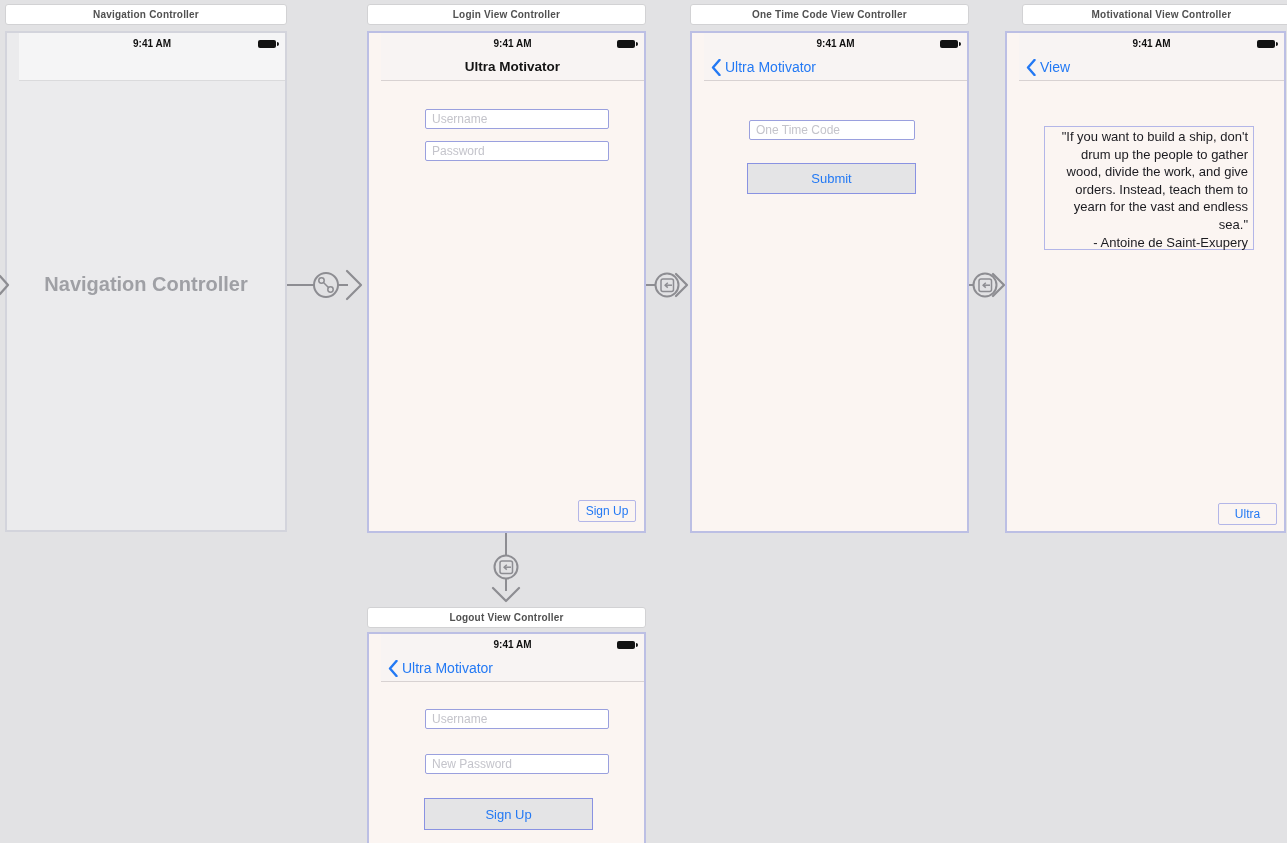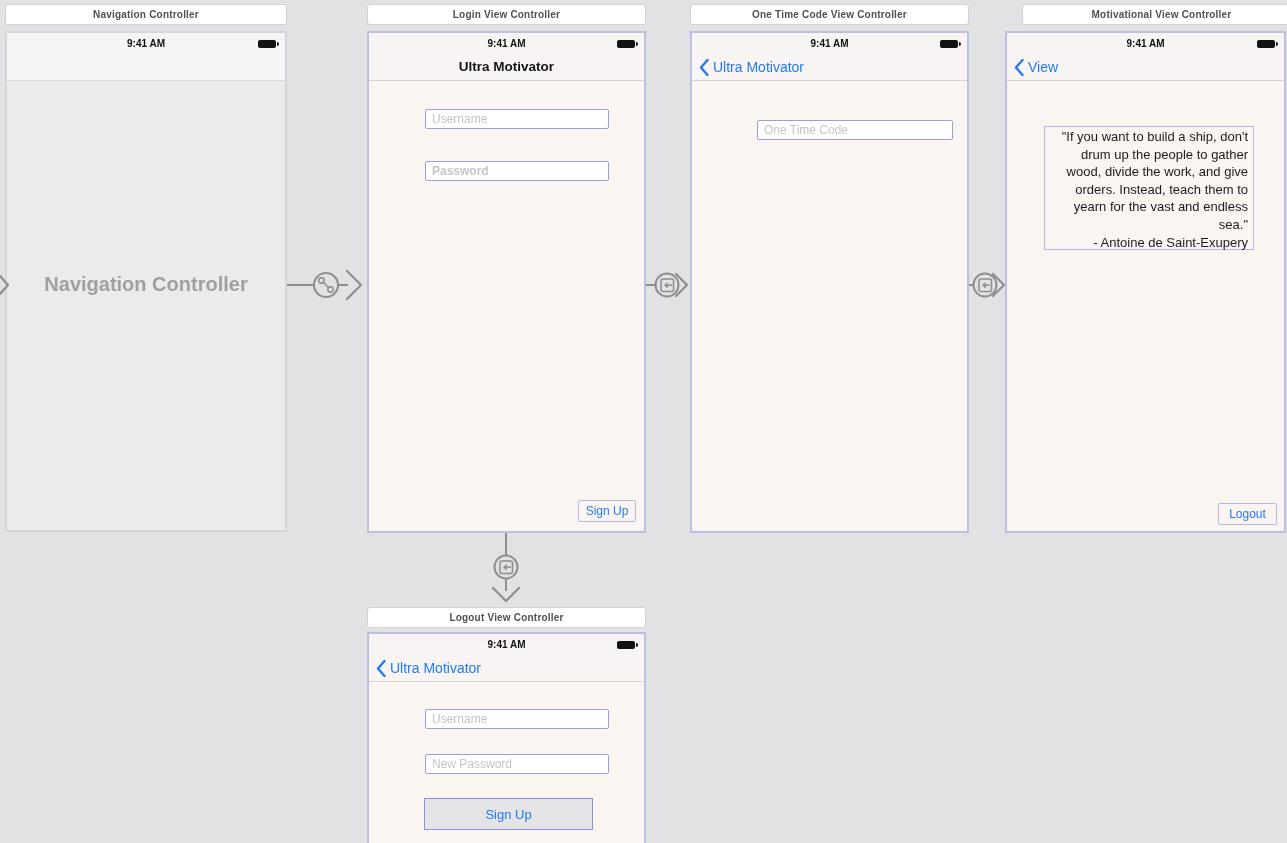--- a/index.html
+++ b/index.html
@@ -17,21 +17,21 @@
     font-size:10px; font-weight:bold; color:#505050; letter-spacing:.2px;
   }
   .frame {
     position:absolute; width:279px; height:502px;
     background:#fbf5f2; border:2px solid #bcbfe4;
   }
   .frame.gray {
     background:#ebebed; border:2px solid #d3d4dc;
   }
   .topbar {
-    position:absolute; left:0; right:0; top:0; height:48px;
+    position:absolute; left:12px; right:0; top:0; height:48px;
     background:#f8f4f3; border-bottom:1px solid #d8d2d2;
   }
   .frame.gray .topbar { background:#f5f5f6; border-bottom:1px solid #dadadc; }
   .status-time {
     position:absolute; top:5px; left:0; width:100%;
     text-align:center; font-size:10px; font-weight:bold; color:#101010;
   }
   .battery {
     position:absolute; top:7px; right:9px; width:18px; height:8px;
     background:#121212; border-radius:2px;
@@ -110,38 +110,41 @@
   <div class="nav-placeholder">Navigation Controller</div>
 </div>
 
 <div class="frame" style="left:367px; top:31px;">
   <div class="topbar">
     <div class="status-time">9:41 AM</div>
     <div class="battery"></div>
     <div class="navbar-title">Ultra Motivator</div>
   </div>
   <input class="textfield" style="left: 56px; top: 76px;" type="text" placeholder="Username">
-  <input class="textfield" style="left: 56px; top: 128px; font-weight: bold;" type="text" placeholder="Password">
+  <input class="textfield" style="left: 56px; top: 108px;" type="text" placeholder="Password">
   <div class="link-btn" style="left:209px; top:467px; width:58px; height:22px;">
     <span>Sign Up</span>
   </div>
 </div>
 
 <div class="frame" style="left:690px; top:31px;">
   <div class="topbar">
     <div class="status-time">9:41 AM</div>
     <div class="battery"></div>
     <div class="back-btn">
       <svg width="10" height="17" viewBox="0 0 10 17">
         <path d="M8.5 1 L2 8.5 L8.5 16" stroke="#2379f4" stroke-width="2.4" fill="none" stroke-linecap="round" stroke-linejoin="round"></path>
       </svg>
       <span>Ultra Motivator</span>
     </div>
   </div>
-  <input class="textfield" style="left: 65px; top: 87px; width: 196px;" type="text" placeholder="One Time Code">
+  <input class="textfield" style="left: 57px; top: 87px; width: 166px;" type="text" placeholder="One Time Code">
+  <div class="primary-btn" style="left:55px; top:130px; height:31px;">
+    <span>Submit</span>
+  </div>
 </div>
 
 <div class="frame" style="left:1005px; top:31px; width:281px;">
   <div class="topbar">
     <div class="status-time">9:41 AM</div>
     <div class="battery"></div>
     <div class="back-btn">
       <svg width="10" height="17" viewBox="0 0 10 17">
         <path d="M8.5 1 L2 8.5 L8.5 16" stroke="#2379f4" stroke-width="2.4" fill="none" stroke-linecap="round" stroke-linejoin="round"></path>
       </svg>
@@ -149,21 +152,21 @@
     </div>
   </div>
   <div class="quote-label">"If you want to build a ship, don't
 drum up the people to gather
 wood, divide the work, and give
 orders. Instead, teach them to
 yearn for the vast and endless
 sea."
 - Antoine de Saint-Exupery</div>
   <div class="link-btn" style="left:211px; top:470px; width:59px; height:22px;">
-    <span>Logout</span>
+    <span>Ultra</span>
   </div>
 </div>
 
 <div class="frame" style="left:367px; top:632px;">
   <div class="topbar">
     <div class="status-time">9:41 AM</div>
     <div class="battery"></div>
     <div class="back-btn">
       <svg width="10" height="17" viewBox="0 0 10 17">
         <path d="M8.5 1 L2 8.5 L8.5 16" stroke="#2379f4" stroke-width="2.4" fill="none" stroke-linecap="round" stroke-linejoin="round"></path>

